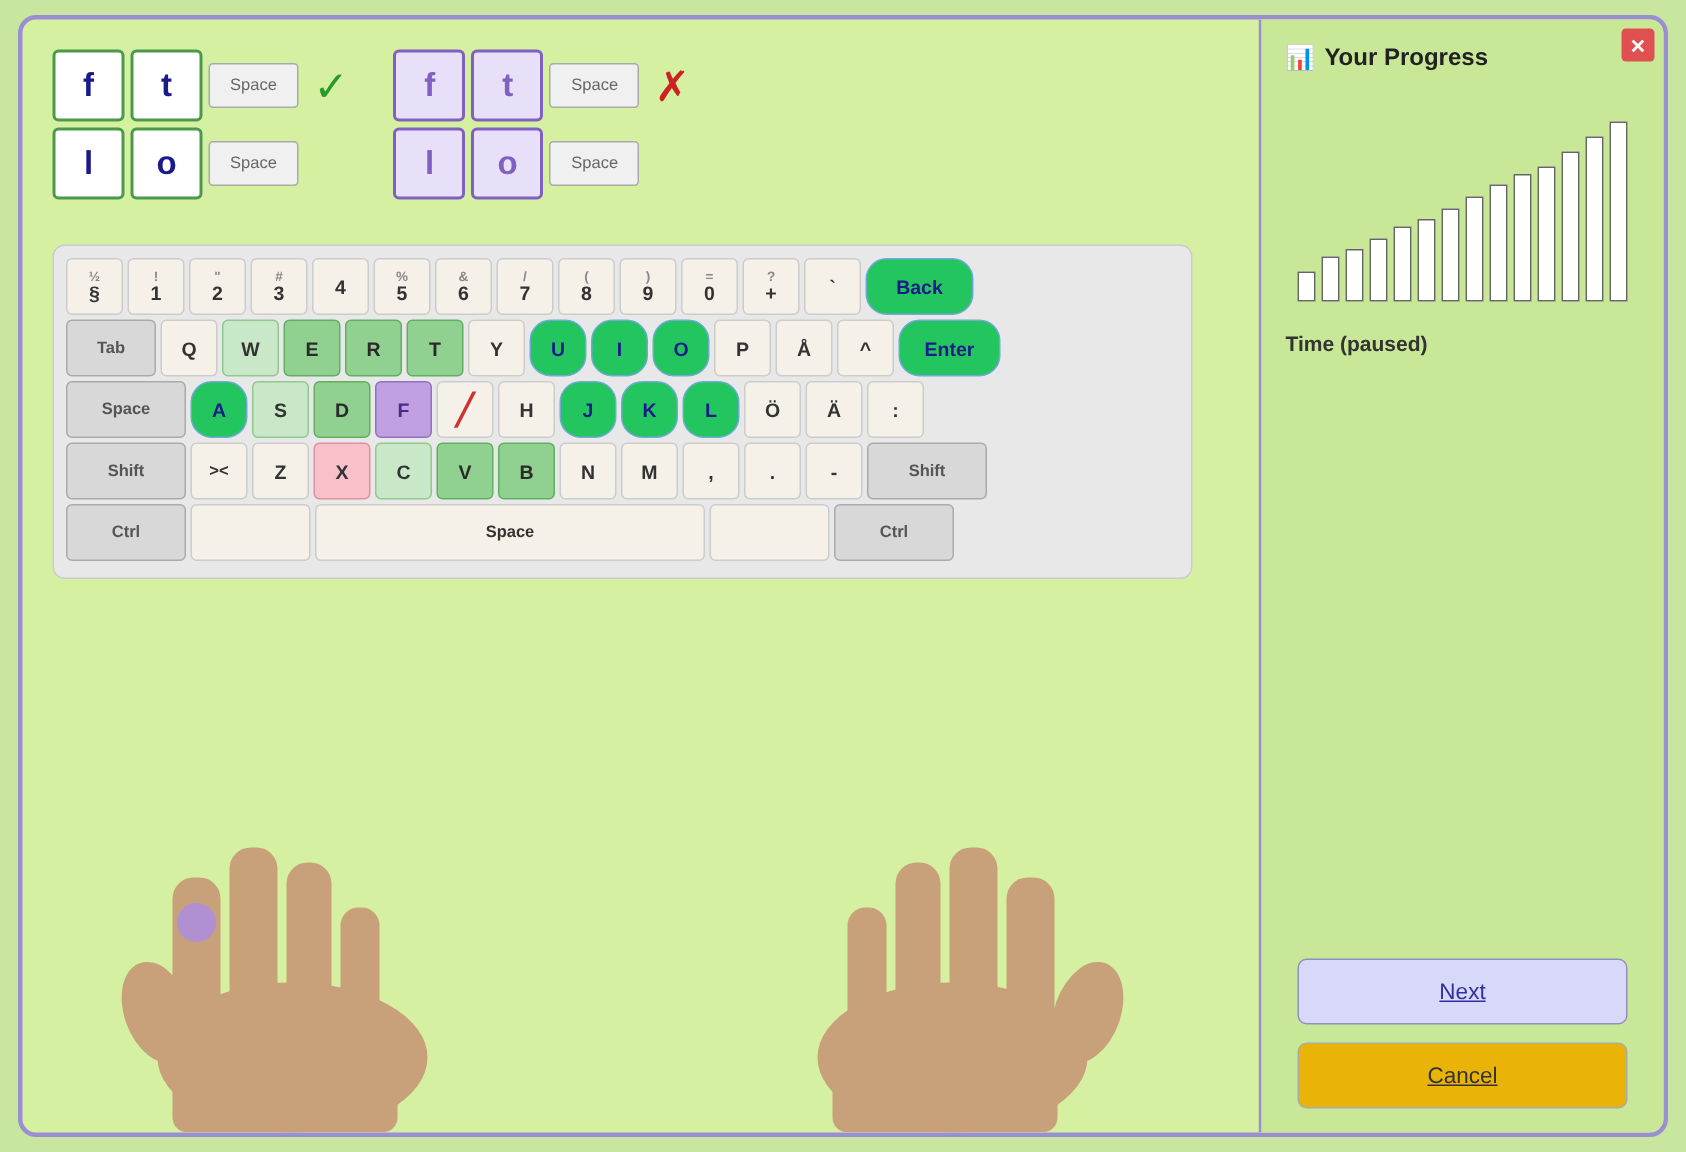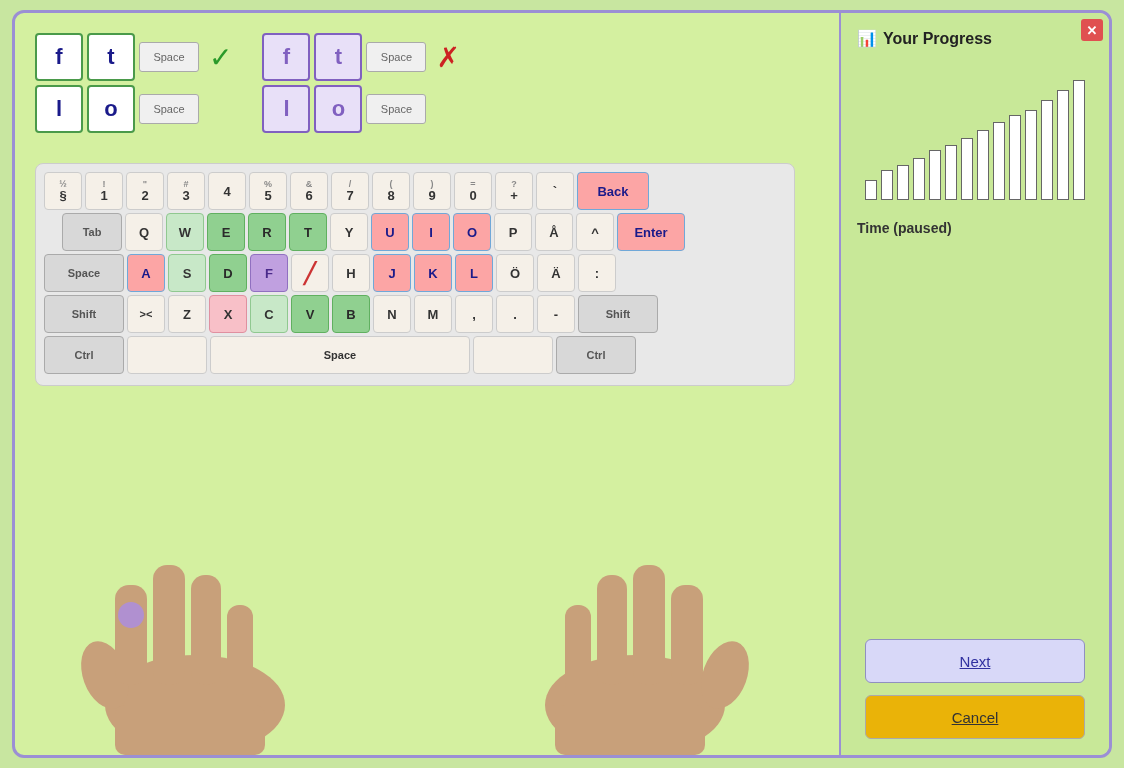--- a/index.html
+++ b/index.html
@@ -136,21 +136,21 @@
       padding: 0 4px;
     }
 
     .key.wide { min-width: 60px; }
     .key.wider { min-width: 80px; }
     .key.space-key { min-width: 260px; }
 
     
     .key.green-key { background: #90d090; color: #2a2a2a; border-color: #60b060; }
     .key.light-green { background: #c8e8c8; border-color: #90c890; }
-    .key.blue-key { background: #fca5a5; color: #1a1a8a; border-color: #70a8d8; }
+    .key.blue-key { background: #22c55e; color: #1a1a8a; border-color: #70a8d8; border-radius: 14px; }
     .key.purple-key { background: #c0a0e0; color: #4a2a8a; border-color: #9070c0; }
     .key.pink-key { background: #f8c0c8; border-color: #e090a0; }
     .key.gray-key { background: #d8d8d8; border-color: #aaa; color: #555; }
     .key.beige-key { background: #f5f0e8; border-color: #ccc; }
 
     
     .hands-area {
       position: absolute;
       bottom: 0;
       left: 0;
@@ -386,21 +386,21 @@
             <div class="key-inner">
               <span class="key-top">?</span>
               <span class="key-main">+</span>
             </div>
           </div>
         <div class="key beige-key">`</div>
         <div class="key blue-key wide" style="min-width:72px;">Back</div>
       </div>
 
       <div class="keyboard-row">
-        <div class="key gray-key wide" style="font-size:11px;margin-left:18px;">Tab</div>
+        <div class="key gray-key wide" style="font-size:11px;">Tab</div>
         <div class="key beige-key">Q</div>
         <div class="key light-green">W</div>
         <div class="key green-key">E</div>
         <div class="key green-key">R</div>
         <div class="key green-key">T</div>
         <div class="key beige-key">Y</div>
         <div class="key blue-key">U</div>
         <div class="key blue-key">I</div>
         <div class="key blue-key">O</div>
         <div class="key beige-key">P</div>

